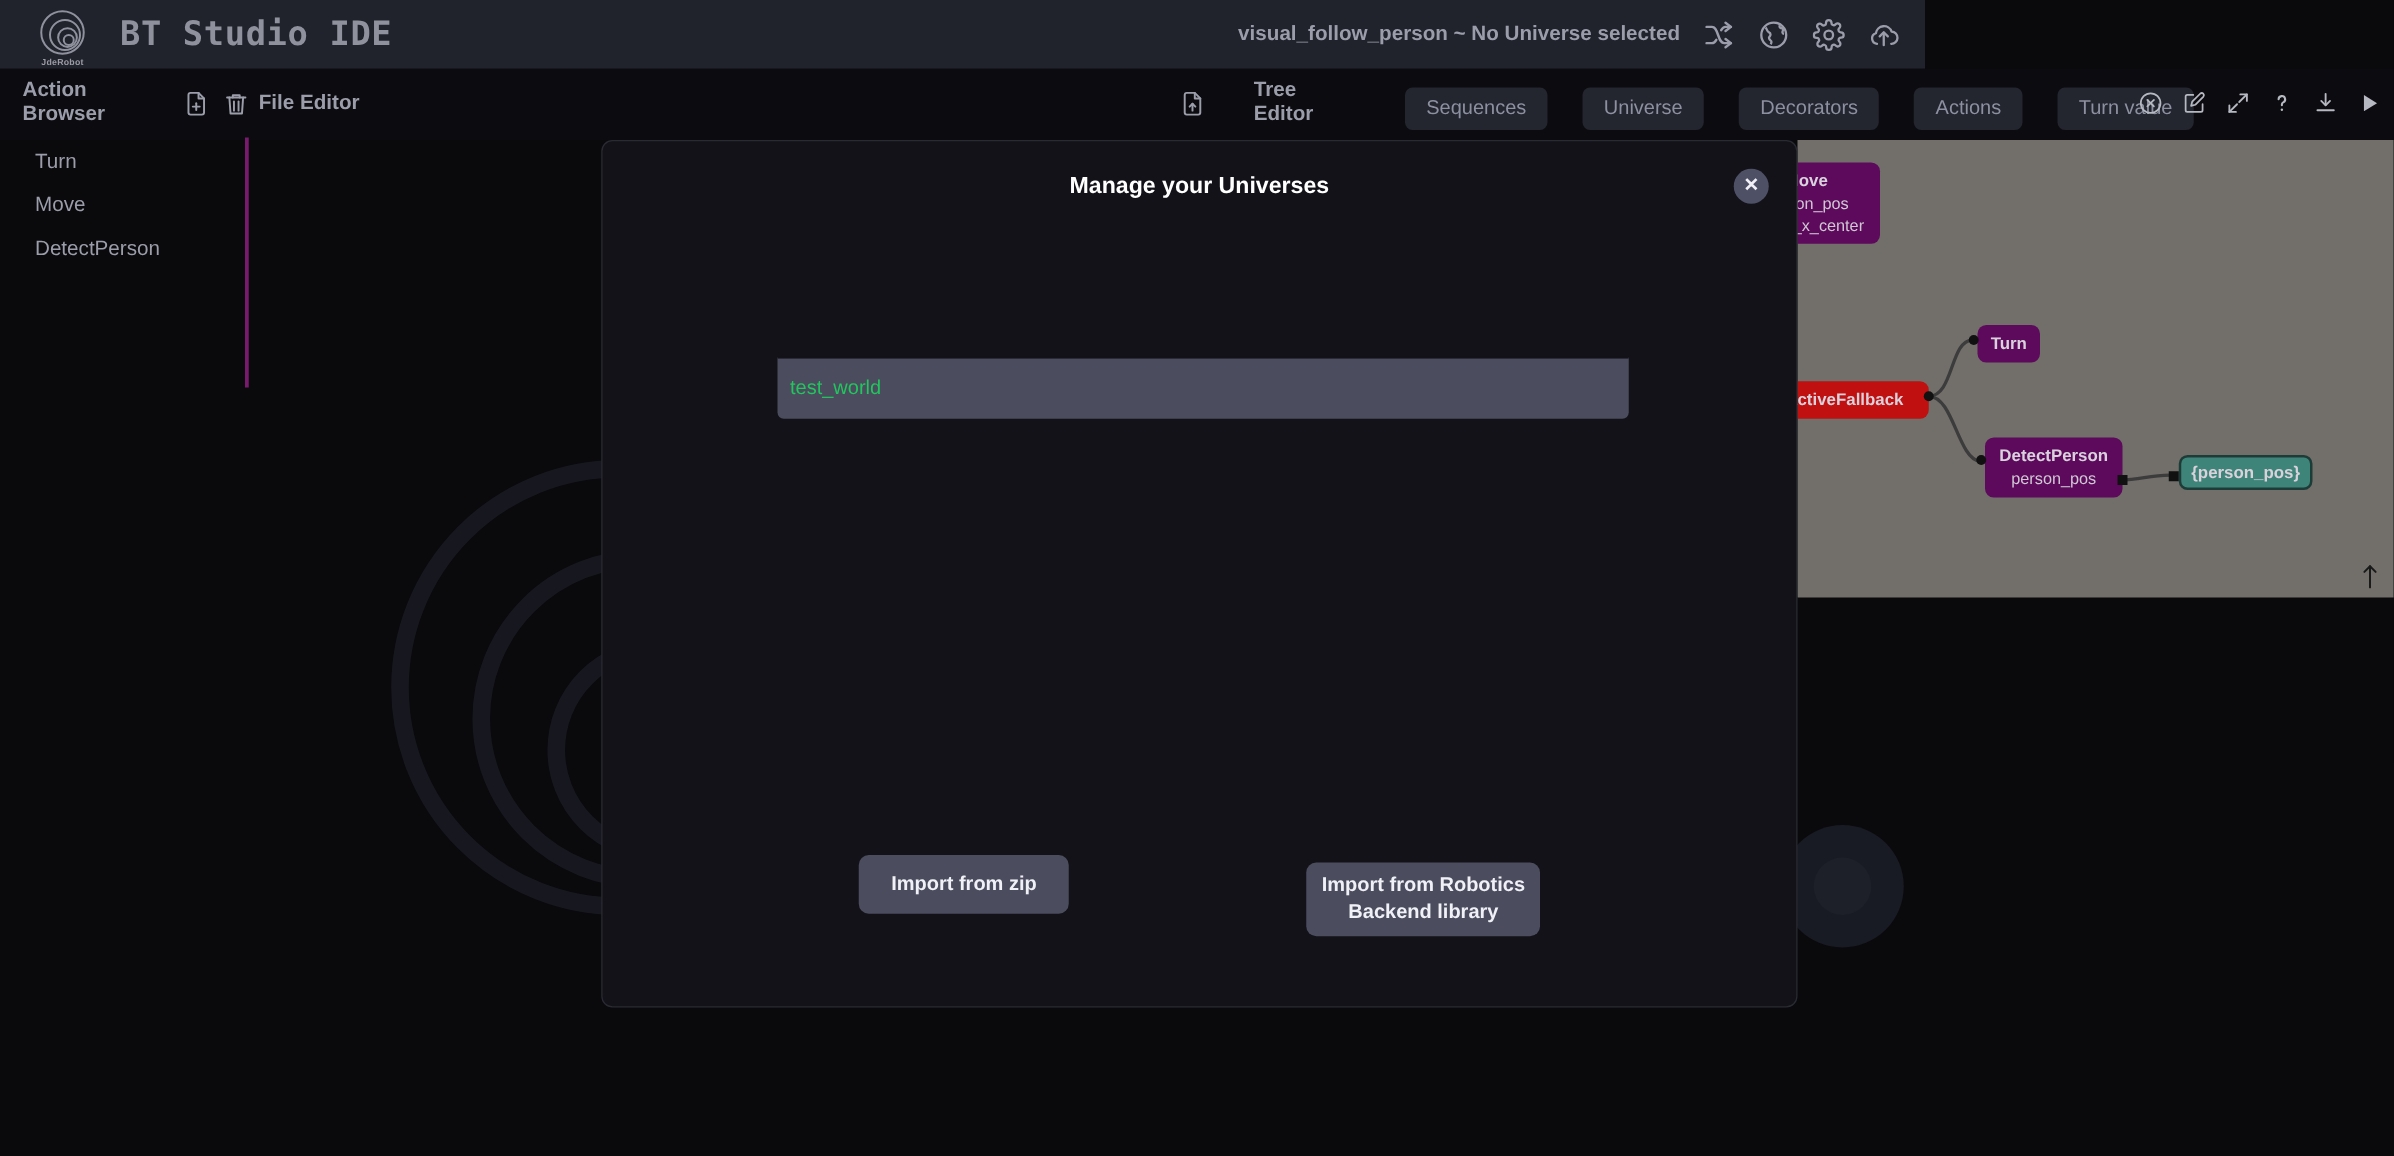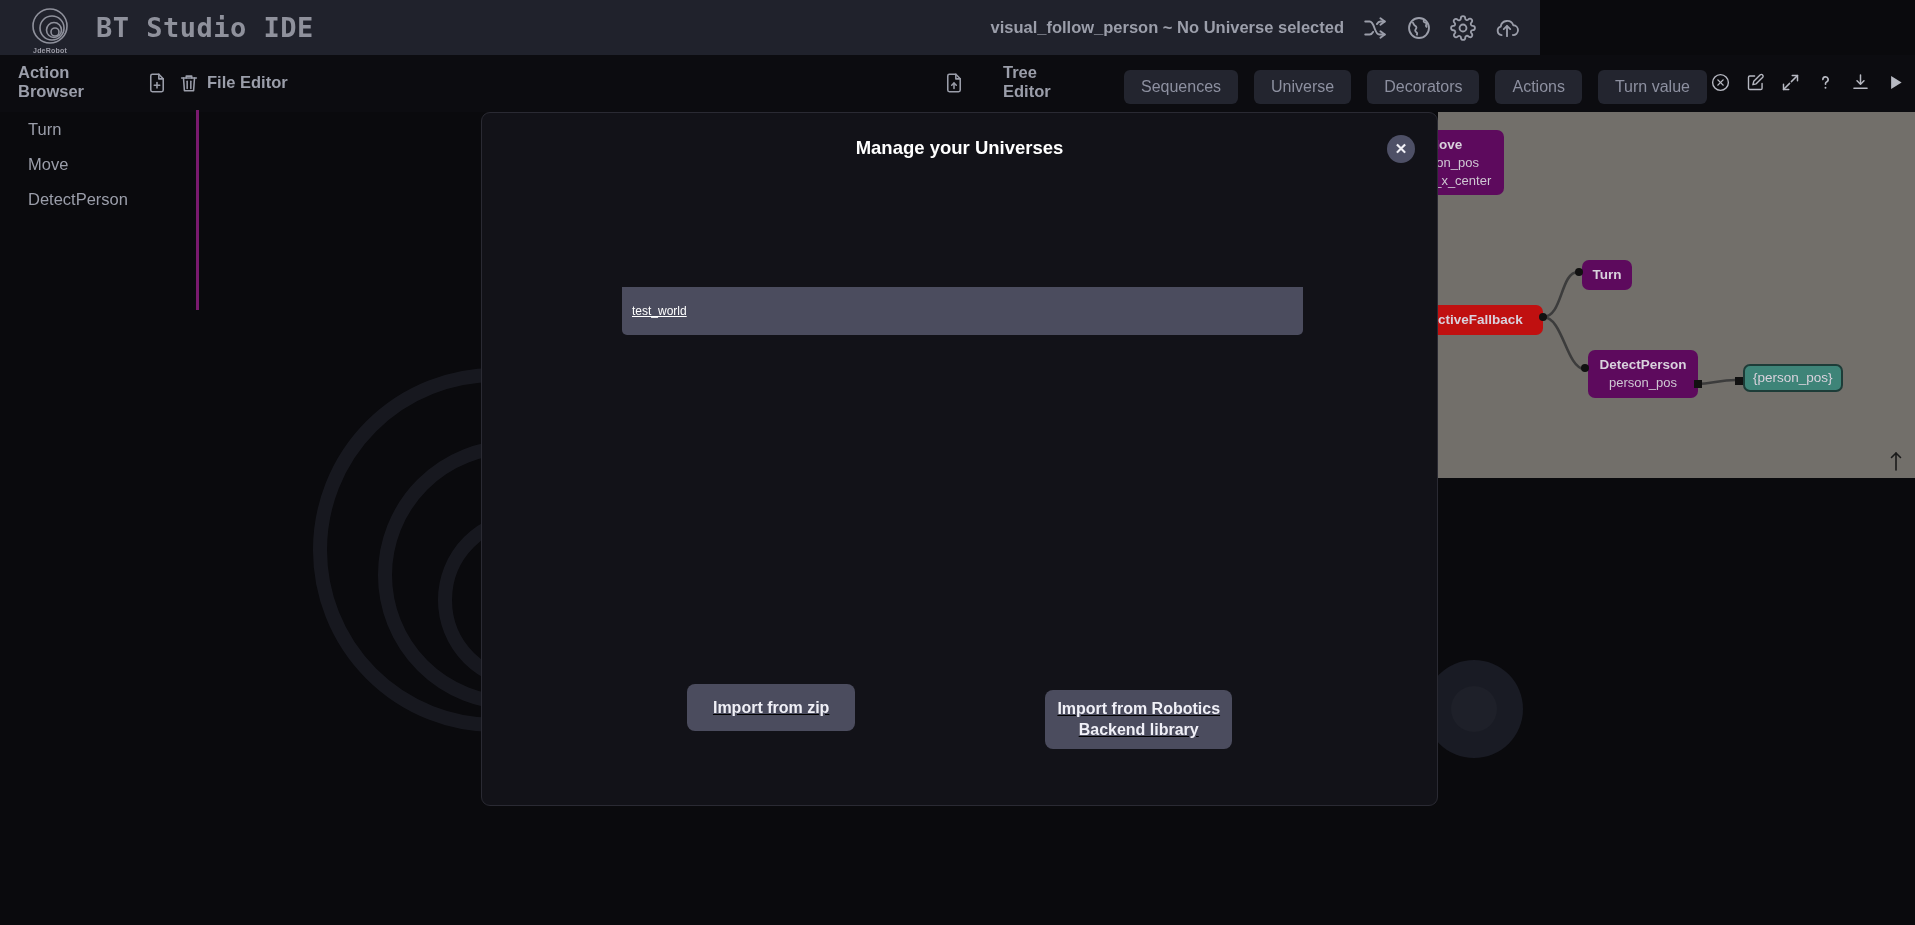--- a/index.html
+++ b/index.html
@@ -55,21 +55,21 @@
   #file-editor-title { left: 207px; top: 73px; }
   #tree-editor-title { left: 1003px; top: 63px; width: 66px; }
 
   .tb-icon { position:absolute; width: 22px; height: 22px; color:#9b9eaa; cursor:pointer; }
   #new-file-icon { left: 146px; top: 72px; }
   #delete-file-icon { left: 178px; top: 72px; }
   #save-tree-icon { left: 943px; top: 72px; }
 
   .tab-btns {
     position: absolute; left: 1124px; top: 70px;
-    display: flex; align-items: center; gap: 16px;
+    display: flex; align-items: center; gap: 28px;
   }
   .tab-btn {
     background: #23252f; border: none; border-radius: 6px;
     color: #8d90a0; font-size: 16px; font-family: "Liberation Sans", sans-serif;
     padding: 8px 17px; cursor: pointer; white-space: nowrap;
   }
   .tool-icons {
     position: absolute; left: 1710px; top: 72px;
     display: flex; align-items: center; gap: 14px;
   }
@@ -129,31 +129,30 @@
   }
   .modal-close {
     position: absolute; right: 22px; top: 22px; width: 28px; height: 28px;
     border-radius: 50%; background: #4e5066; border: none; cursor: pointer;
     color: #f0f0f6; font-size: 15px; font-weight: bold; line-height: 28px;
     display: flex; align-items: center; justify-content: center;
     font-family: "Liberation Sans", sans-serif;
   }
   .universe-list { position: absolute; left: 140px; top: 172px; width: 681px; }
   .universe-item {
-    background: #4b4c5e; color: #ffffff; font-size: 12px;
+    background: #4b4c5e; color: #22c55e; font-size: 16px;
     height: 50px; display: flex; align-items: center; padding: 0 10px;
     cursor: pointer;
-    text-decoration: underline;
   }
   .universe-item:first-child { border-radius: 5px 5px 0 0; }
   .universe-item:last-child { border-radius: 0 0 5px 5px; border-top: 2px solid #121218; }
 
   .modal-actions {
     position: absolute; left: 0; bottom: 56px; width: 100%;
-    display: flex; justify-content: center; align-items: center; gap: 190px; text-decoration: underline;
+    display: flex; justify-content: center; align-items: center; gap: 190px;
   }
   .modal-btn {
     background: #4b4c5e; border: none; border-radius: 8px;
     color: #f0f0f7; font-size: 16px; font-weight: bold;
     font-family: "Liberation Sans", sans-serif;
     padding: 13px 26px; cursor: pointer; line-height: 1.35; text-align:center;
   }
   #import-robotics-button { padding: 8px 12px; margin-top: 24px; }
 </style>
 </head>
@@ -310,21 +309,21 @@
     <div class="bt-dot" style="left:137px; top:156px;"></div>
 
     <div class="bt-node n-action" style="left:150px; top:238px; width:110px;">
       <div>DetectPerson</div>
       <div class="port">person_pos</div>
     </div>
     <div class="bt-dot" style="left:143px; top:252px;"></div>
     <div class="bt-sq" style="left:256px; top:268px;"></div>
 
     <div class="bt-node n-blackboard" style="left:305px; top:252px; padding:3px 8px;">
-      <div style="font-weight:normal;">{person_pos}</div>
+      <div style="font-weight:bold;">{person_pos}</div>
     </div>
     <div class="bt-sq" style="left:297px; top:265px;"></div>
 
     <svg class="canvas-arrow" viewBox="0 0 14 20" fill="none" stroke="currentColor" stroke-width="1.6" stroke-linecap="round" stroke-linejoin="round">
       <path d="M7 19V2"></path>
         <path d="M2.5 6.5L7 2l4.5 4.5"></path>
     </svg>
   </div>
 
   <div class="modal-backdrop">

